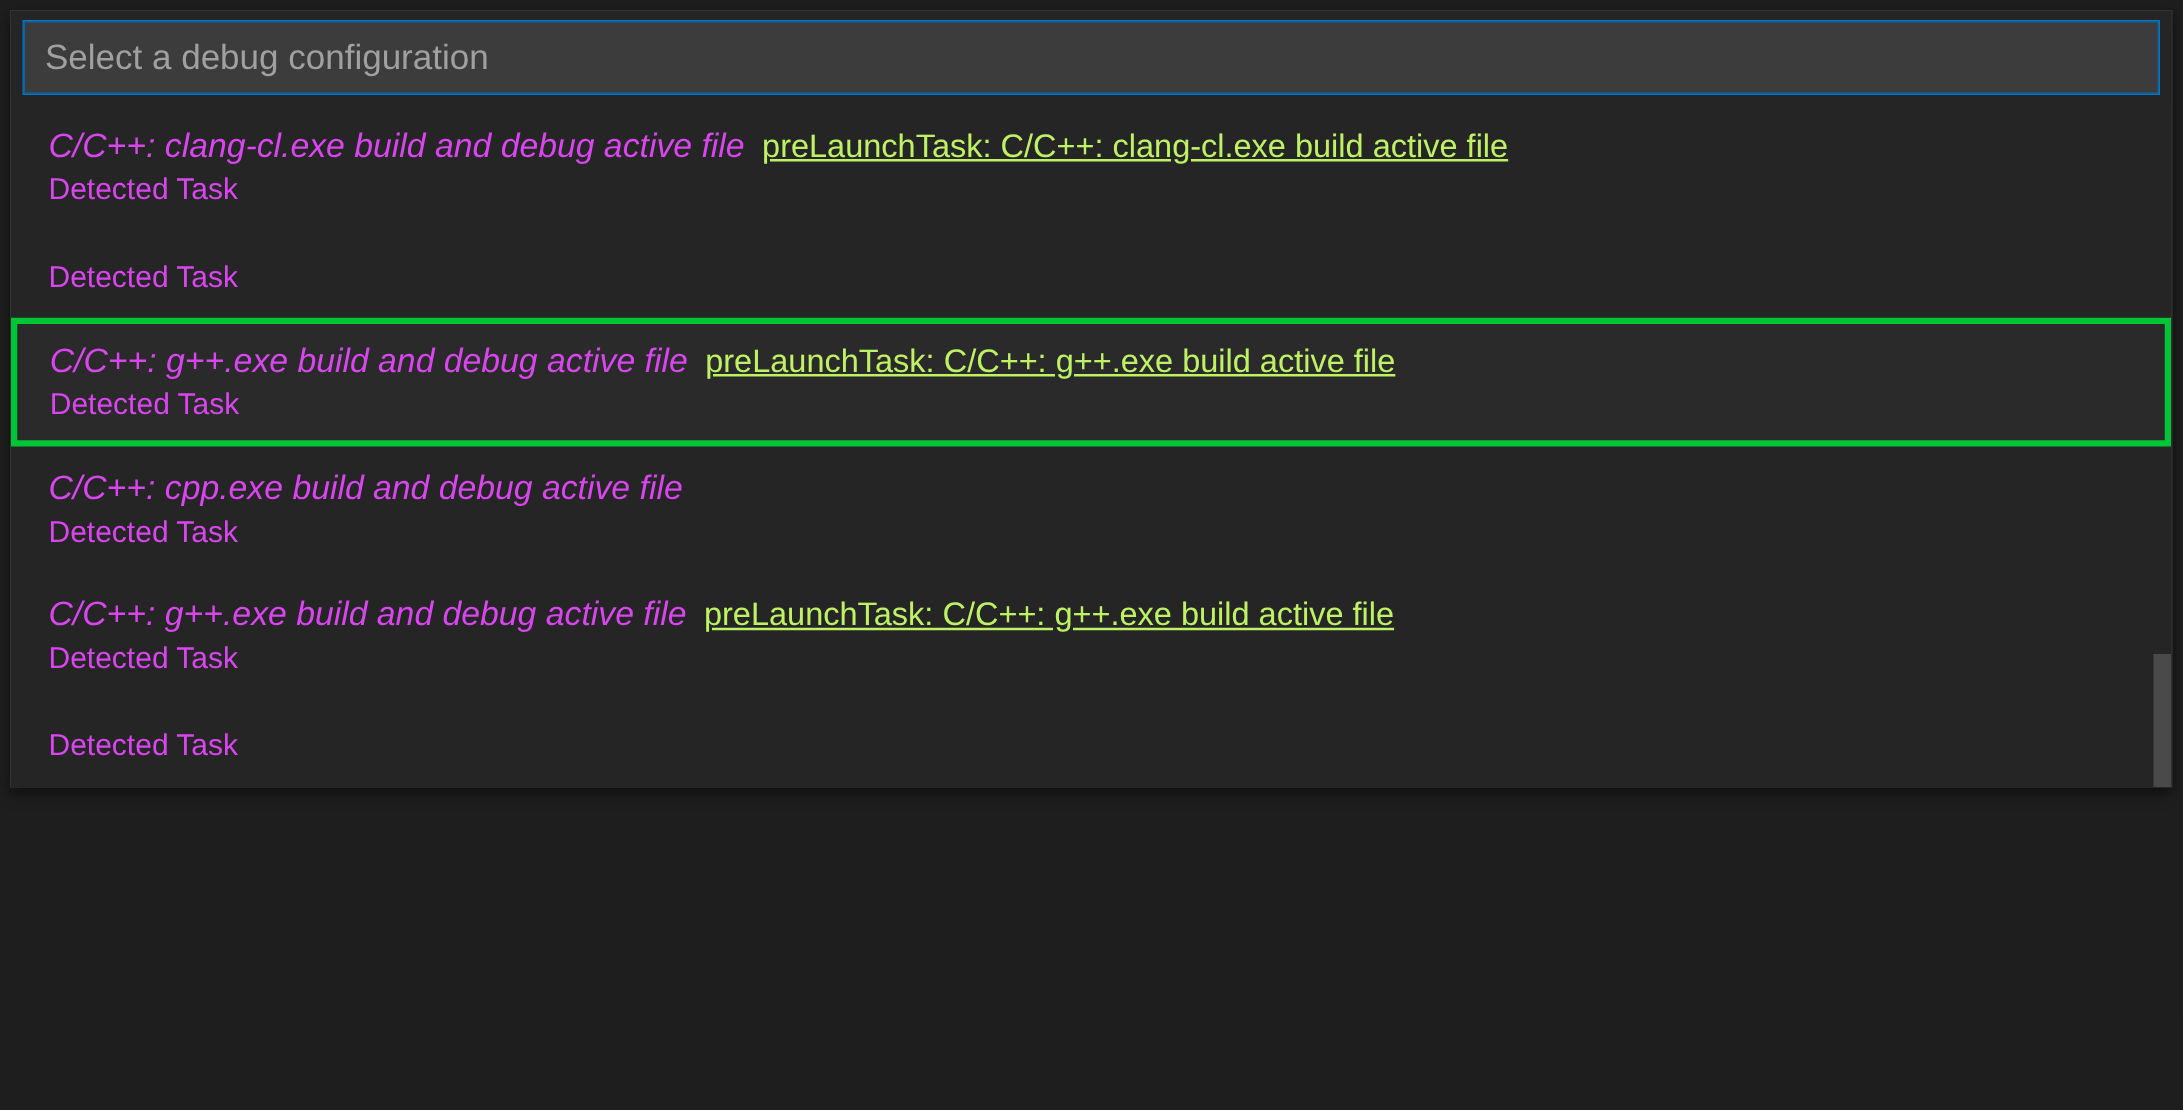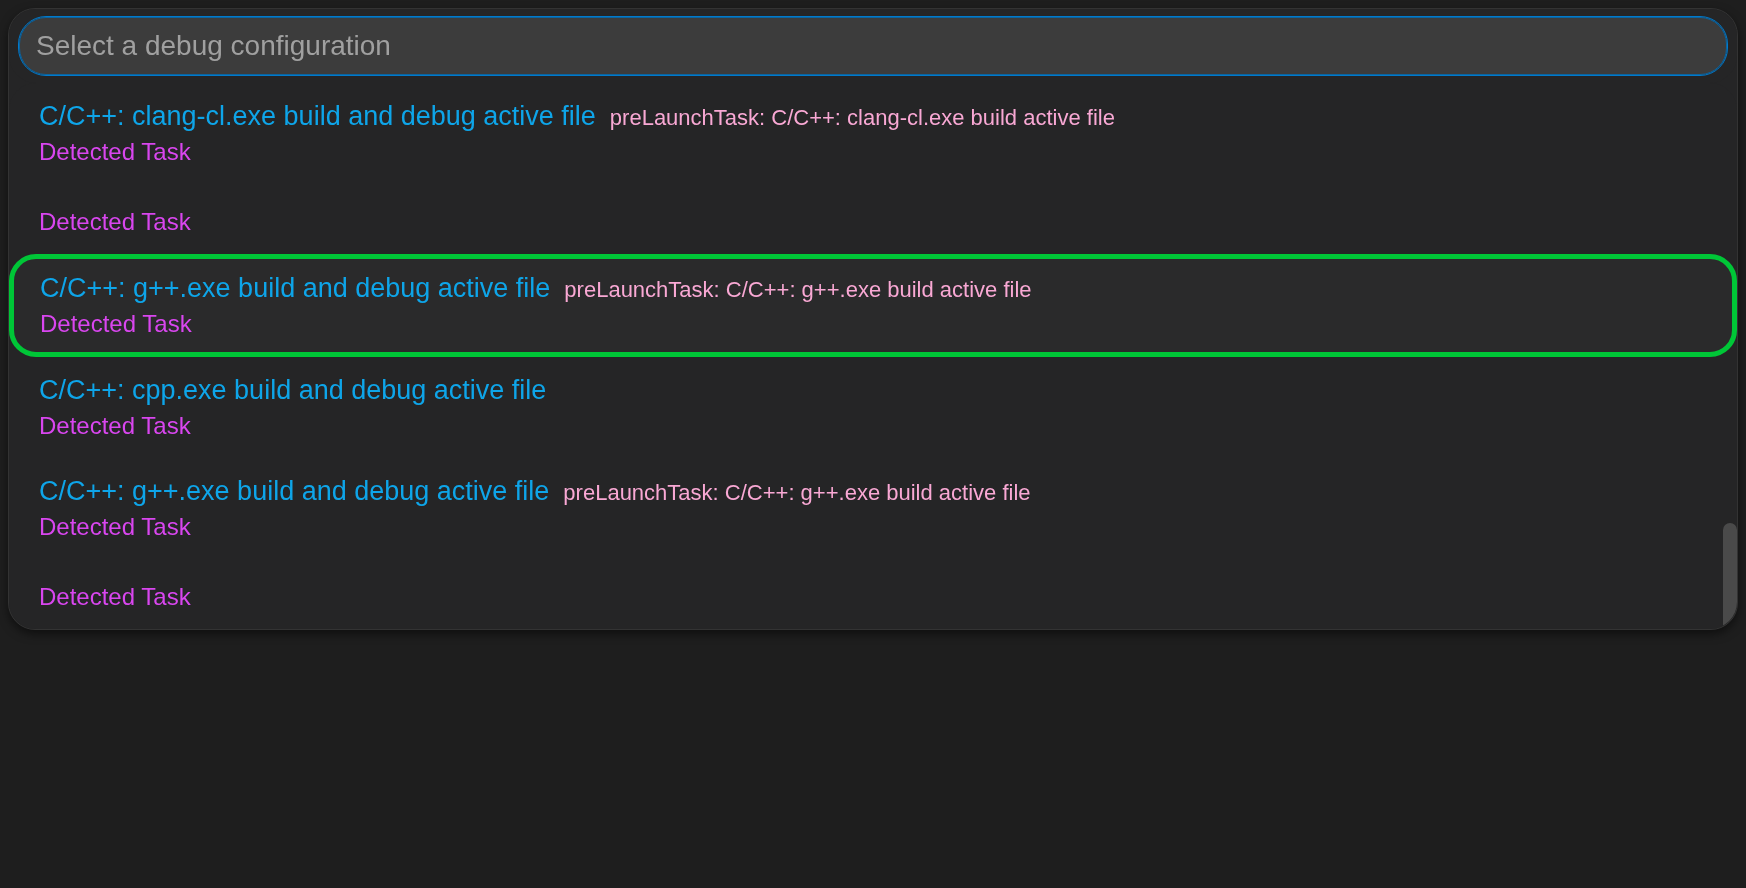--- a/index.html
+++ b/index.html
@@ -1,19 +1,18 @@
 <!DOCTYPE html>
 <html><head>
   <meta charset="utf-8">
   <style>
     * {
       margin: 0;
       padding: 0;
       box-sizing: border-box;
-      border-radius: 27px;
     }
     body {
       background: #1e1e1e;
       font-family: "Segoe UI", -apple-system, BlinkMacSystemFont, sans-serif;
       width: 1746px;
       height: 888px;
       overflow: hidden;
       padding: 8px 0 0 0;
     }
     .quick-pick {
@@ -54,28 +53,30 @@
       border: 5px solid #00c637;
       background: #2a2a2b;
     }
     .option-line1 {
       display: flex;
       align-items: baseline;
       gap: 14px;
       flex-wrap: wrap;
     }
     .option-title {
-      color: #0ea5e9;
+      color: #d946ef;
       font-size: 27px;
       font-weight: 400;
+      font-style: italic;
     }
     .option-desc {
-      color: #f9a8d4;
-      font-size: 22px;
+      color: #bef264;
+      font-size: 26px;
       font-weight: 400;
+      text-decoration: underline;
     }
     .option-line2 {
       color: #d946ef;
       font-size: 24px;
       margin-top: 6px;
       font-weight: 400;
     }
     .scrollbar-track {
       position: absolute;
       right: 0;

